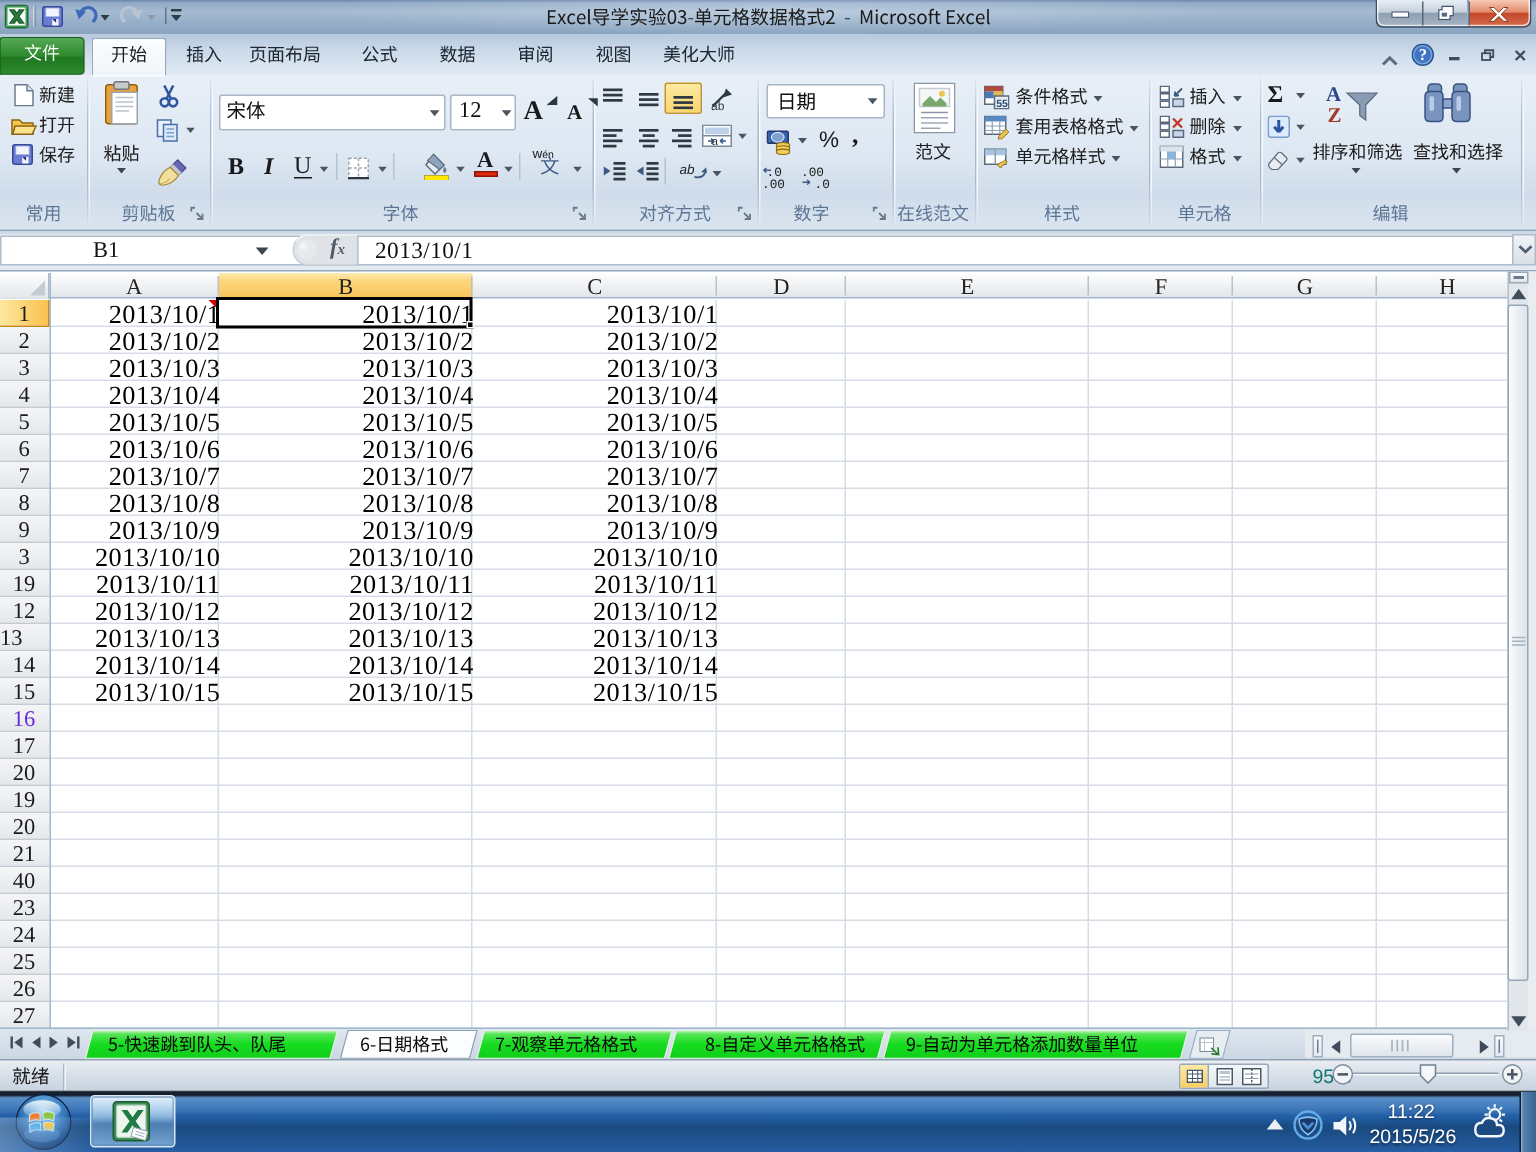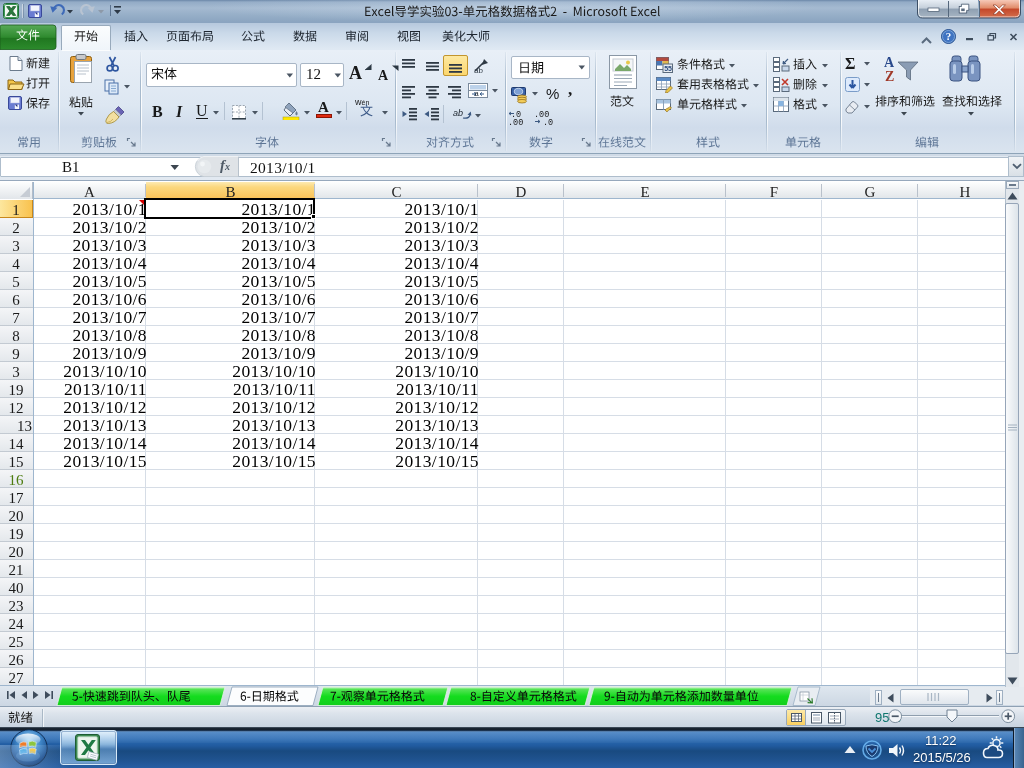--- a/index.html
+++ b/index.html
@@ -635,27 +635,27 @@
     <div style="position:absolute;left:0;top:328px;width:32px;text-align:center;font:15px 'Liberation Serif';color:#1a1a1a">8</div>
     <div style="position:absolute;left:0;top:344px;width:33px;height:18px;background:linear-gradient(180deg,#f4f5f7,#e4e8ec);border-bottom:1px solid #c3cad2;box-sizing:border-box"></div>
     <div style="position:absolute;left:0;top:346px;width:32px;text-align:center;font:15px 'Liberation Serif';color:#1a1a1a">9</div>
     <div style="position:absolute;left:0;top:362px;width:33px;height:18px;background:linear-gradient(180deg,#f4f5f7,#e4e8ec);border-bottom:1px solid #c3cad2;box-sizing:border-box"></div>
     <div style="position:absolute;left:0;top:364px;width:32px;text-align:center;font:15px 'Liberation Serif';color:#1a1a1a">3</div>
     <div style="position:absolute;left:0;top:380px;width:33px;height:18px;background:linear-gradient(180deg,#f4f5f7,#e4e8ec);border-bottom:1px solid #c3cad2;box-sizing:border-box"></div>
     <div style="position:absolute;left:0;top:382px;width:32px;text-align:center;font:15px 'Liberation Serif';color:#1a1a1a">19</div>
     <div style="position:absolute;left:0;top:398px;width:33px;height:18px;background:linear-gradient(180deg,#f4f5f7,#e4e8ec);border-bottom:1px solid #c3cad2;box-sizing:border-box"></div>
     <div style="position:absolute;left:0;top:400px;width:32px;text-align:center;font:15px 'Liberation Serif';color:#1a1a1a">12</div>
     <div style="position:absolute;left:0;top:416px;width:33px;height:18px;background:linear-gradient(180deg,#f4f5f7,#e4e8ec);border-bottom:1px solid #c3cad2;box-sizing:border-box"></div>
-    <div style="position:absolute;left:0;top:418px;width:32px;text-align:right;font:15px 'Liberation Serif';color:#1a1a1a">13</div>
+    <div style="position:absolute;left:0;top:418px;width:32px;text-align:left;font:15px 'Liberation Serif';color:#1a1a1a">13</div>
     <div style="position:absolute;left:0;top:434px;width:33px;height:18px;background:linear-gradient(180deg,#f4f5f7,#e4e8ec);border-bottom:1px solid #c3cad2;box-sizing:border-box"></div>
     <div style="position:absolute;left:0;top:436px;width:32px;text-align:center;font:15px 'Liberation Serif';color:#1a1a1a">14</div>
     <div style="position:absolute;left:0;top:452px;width:33px;height:18px;background:linear-gradient(180deg,#f4f5f7,#e4e8ec);border-bottom:1px solid #c3cad2;box-sizing:border-box"></div>
     <div style="position:absolute;left:0;top:454px;width:32px;text-align:center;font:15px 'Liberation Serif';color:#1a1a1a">15</div>
     <div style="position:absolute;left:0;top:470px;width:33px;height:18px;background:linear-gradient(180deg,#f4f5f7,#e4e8ec);border-bottom:1px solid #c3cad2;box-sizing:border-box"></div>
-    <div style="position:absolute;left:0;top:472px;width:32px;text-align:center;font:15px 'Liberation Serif';color:#4d7c0f">16</div>
+    <div style="position:absolute;left:0;top:472px;width:32px;text-align:center;font:15px 'Liberation Serif';color:#6d28d9">16</div>
     <div style="position:absolute;left:0;top:488px;width:33px;height:18px;background:linear-gradient(180deg,#f4f5f7,#e4e8ec);border-bottom:1px solid #c3cad2;box-sizing:border-box"></div>
     <div style="position:absolute;left:0;top:490px;width:32px;text-align:center;font:15px 'Liberation Serif';color:#1a1a1a">17</div>
     <div style="position:absolute;left:0;top:506px;width:33px;height:18px;background:linear-gradient(180deg,#f4f5f7,#e4e8ec);border-bottom:1px solid #c3cad2;box-sizing:border-box"></div>
     <div style="position:absolute;left:0;top:508px;width:32px;text-align:center;font:15px 'Liberation Serif';color:#1a1a1a">20</div>
     <div style="position:absolute;left:0;top:524px;width:33px;height:18px;background:linear-gradient(180deg,#f4f5f7,#e4e8ec);border-bottom:1px solid #c3cad2;box-sizing:border-box"></div>
     <div style="position:absolute;left:0;top:526px;width:32px;text-align:center;font:15px 'Liberation Serif';color:#1a1a1a">19</div>
     <div style="position:absolute;left:0;top:542px;width:33px;height:18px;background:linear-gradient(180deg,#f4f5f7,#e4e8ec);border-bottom:1px solid #c3cad2;box-sizing:border-box"></div>
     <div style="position:absolute;left:0;top:544px;width:32px;text-align:center;font:15px 'Liberation Serif';color:#1a1a1a">20</div>
     <div style="position:absolute;left:0;top:560px;width:33px;height:18px;background:linear-gradient(180deg,#f4f5f7,#e4e8ec);border-bottom:1px solid #c3cad2;box-sizing:border-box"></div>
     <div style="position:absolute;left:0;top:562px;width:32px;text-align:center;font:15px 'Liberation Serif';color:#1a1a1a">21</div>

